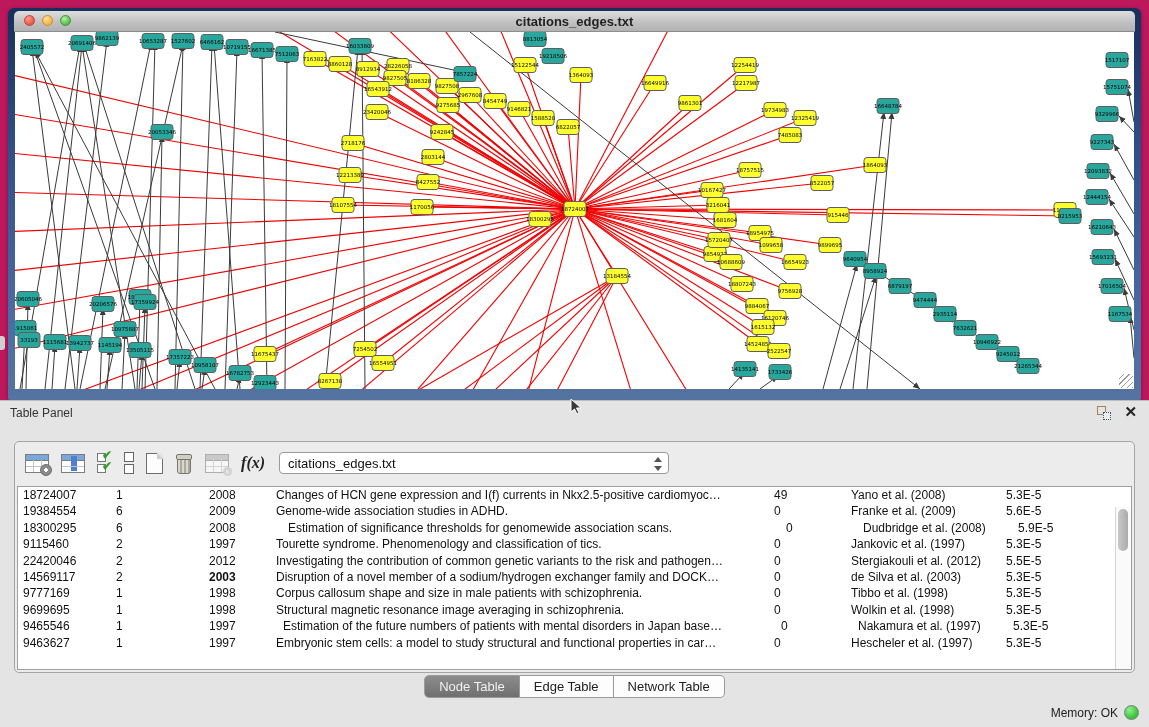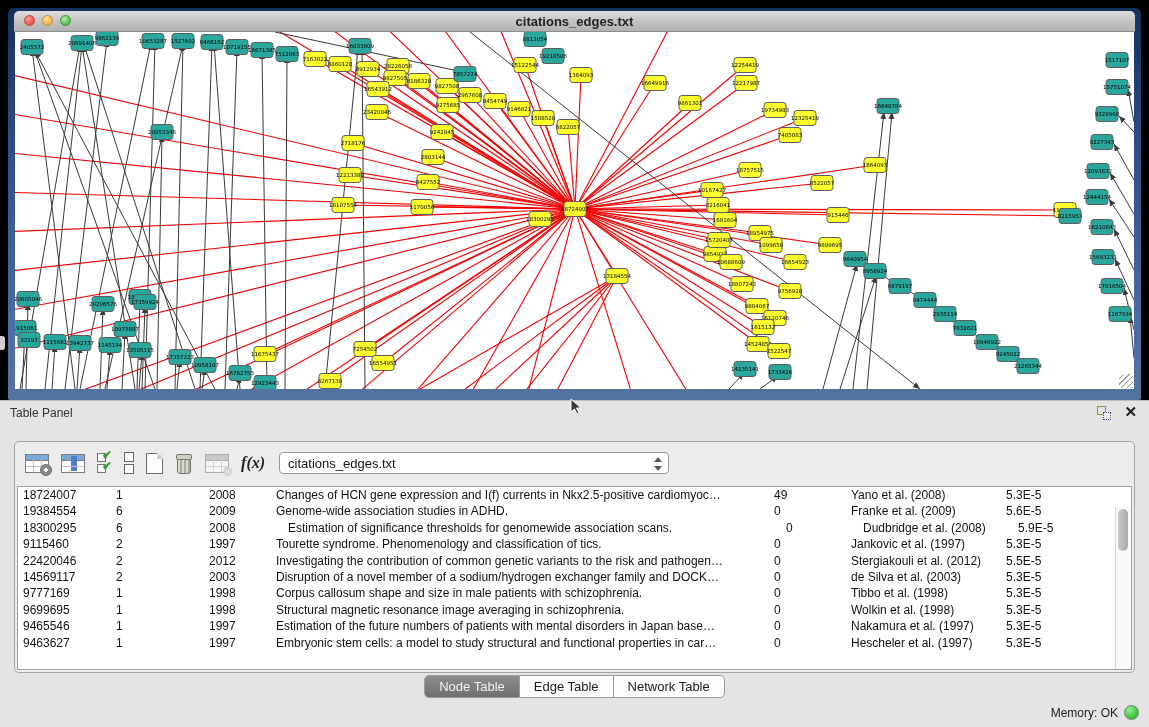--- a/index.html
+++ b/index.html
@@ -1,16 +1,16 @@
 <!DOCTYPE html>
 <html><head>
 <meta charset="utf-8">
 <style>
   html,body{margin:0;padding:0;}
-  #root{position:relative;width:1149px;height:727px;background:#000000;font-family:"Liberation Sans",sans-serif;overflow:hidden;}
+  #root{position:relative;width:1149px;height:727px;background:#be185d;font-family:"Liberation Sans",sans-serif;overflow:hidden;}
 
   
   .net-window{position:absolute;left:8px;top:8px;width:1133px;height:392px;
     background:linear-gradient(180deg,#16305c 0%,#2e4f86 35%,#4a6da6 80%,#54739f 100%);
     border-radius:6px 6px 2px 2px;box-shadow:0 1px 4px rgba(0,0,0,.35);}
   .titlebar{position:absolute;left:6px;top:3px;right:6px;height:20px;
     background:linear-gradient(180deg,#dedede,#c2c2c2 55%,#b2b2b2);
     border-radius:5px 5px 0 0;border-bottom:1px solid #8d8d8d;}
   .tl{position:absolute;top:4px;width:11px;height:11px;border-radius:50%;box-sizing:border-box;}
   .tl.red{left:10px;background:radial-gradient(circle at 35% 30%,#ff9a8e,#e9564a 70%);border:1px solid #c04438;}
@@ -816,21 +816,21 @@
               <div class="td" style="width: 93px;">2</div>
               <div class="td" style="width: 67px;">2012</div>
               <div class="td" style="width: 498px;">Investigating the contribution of common genetic variants to the risk and pathogen…</div>
               <div class="td" style="width: 77px;">0</div>
               <div class="td" style="width: 155px;">Stergiakouli et al. (2012)</div>
               <div class="td" style="width: 93px;">5.5E-5</div>
             </div>
             <div class="tr">
               <div class="td" style="width: 93px;">14569117</div>
               <div class="td" style="width: 93px;">2</div>
-              <div class="td" style="width: 67px;">2003</div>
+              <div class="td" style="width: 67px; font-weight: bold;">2003</div>
               <div class="td" style="width: 498px;">Disruption of a novel member of a sodium/hydrogen exchanger family and DOCK…</div>
               <div class="td" style="width: 77px;">0</div>
               <div class="td" style="width: 155px;">de Silva et al. (2003)</div>
               <div class="td" style="width: 93px;">5.3E-5</div>
             </div>
             <div class="tr">
               <div class="td" style="width: 93px;">9777169</div>
               <div class="td" style="width: 93px;">1</div>
               <div class="td" style="width: 67px;">1998</div>
               <div class="td" style="width: 498px;">Corpus callosum shape and size in male patients with schizophrenia.</div>
@@ -844,21 +844,21 @@
               <div class="td" style="width: 67px;">1998</div>
               <div class="td" style="width: 498px;">Structural magnetic resonance image averaging in schizophrenia.</div>
               <div class="td" style="width: 77px;">0</div>
               <div class="td" style="width: 155px;">Wolkin et al. (1998)</div>
               <div class="td" style="width: 93px;">5.3E-5</div>
             </div>
             <div class="tr">
               <div class="td" style="width: 93px;">9465546</div>
               <div class="td" style="width: 93px;">1</div>
               <div class="td" style="width: 67px;">1997</div>
-              <div class="td" style="width: 498px;">Estimation of the future numbers of patients with mental disorders in Japan base…</div>
+              <div class="td" style="width: 498px; margin-left: 7px;">Estimation of the future numbers of patients with mental disorders in Japan base…</div>
               <div class="td" style="width: 77px;">0</div>
               <div class="td" style="width: 155px;">Nakamura et al. (1997)</div>
               <div class="td" style="width: 93px;">5.3E-5</div>
             </div>
             <div class="tr">
               <div class="td" style="width: 93px;">9463627</div>
               <div class="td" style="width: 93px;">1</div>
               <div class="td" style="width: 67px;">1997</div>
               <div class="td" style="width: 498px;">Embryonic stem cells: a model to study structural and functional properties in car…</div>
               <div class="td" style="width: 77px;">0</div>

